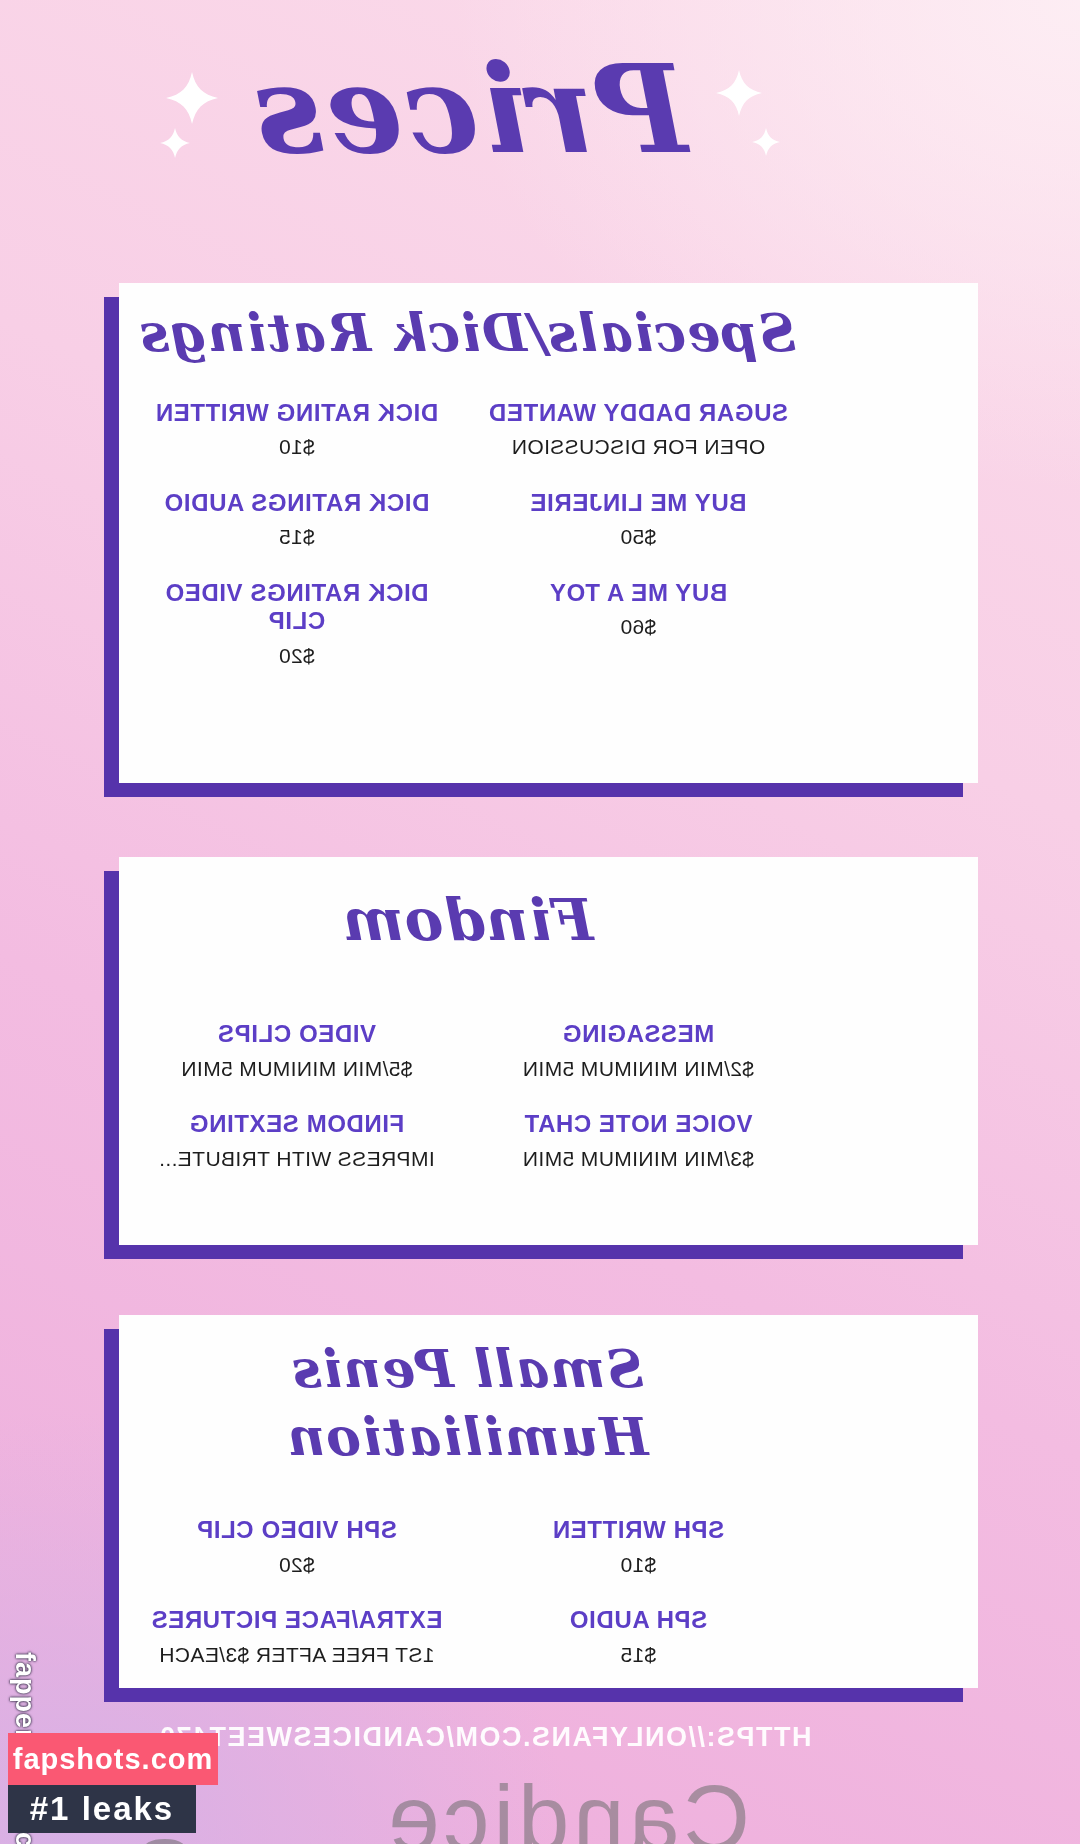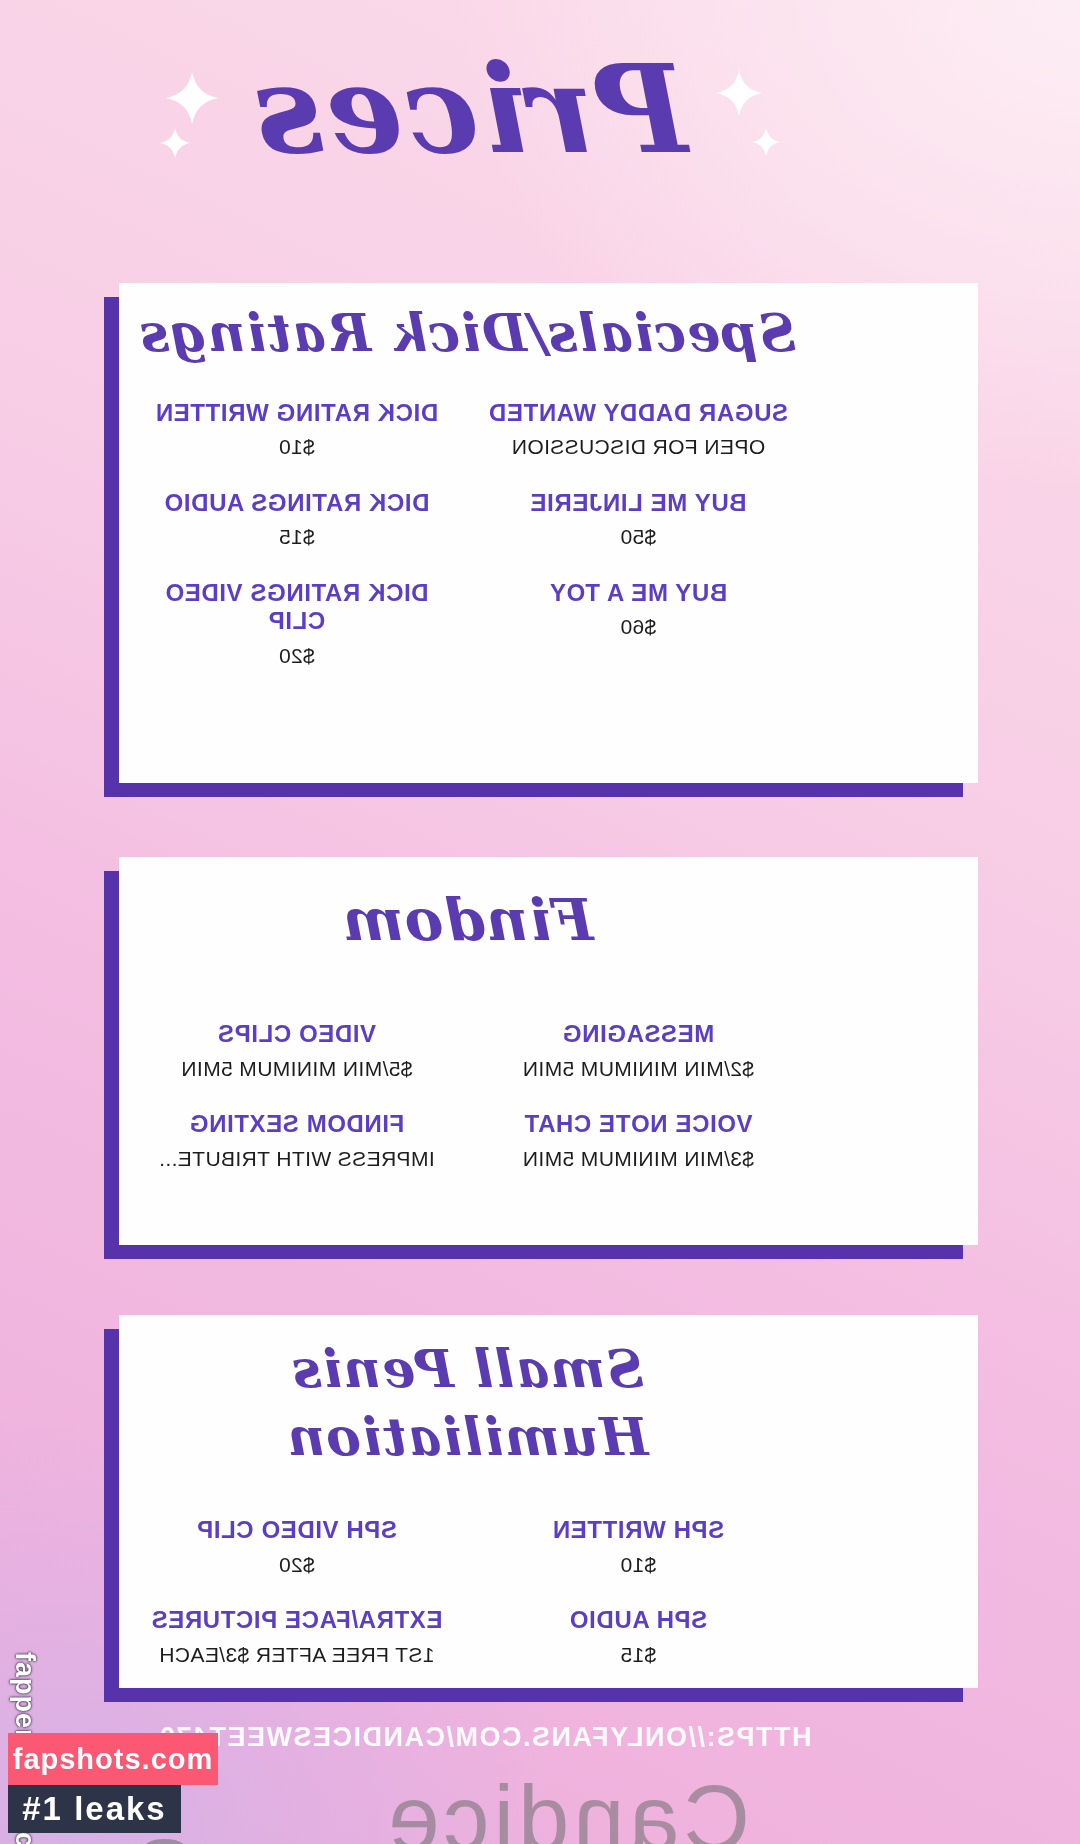--- a/index.html
+++ b/index.html
@@ -71,21 +71,21 @@
     text-shadow:0 0 3px rgba(40,40,60,.9),0 0 2px rgba(40,40,60,.9);
     transform-origin:top left;transform:rotate(90deg);white-space:nowrap;
   }
   .vwm{left:40px;top:1652px;}
   .vwm2{left:40px;top:1832px;}
   .badge{
     position:absolute;display:flex;align-items:center;justify-content:center;
     color:#fff;font-weight:800;
   }
   .badge-site{left:8px;top:1733px;width:210px;height:52px;background:var(--badge-red);font-size:29px;letter-spacing:1px;}
-  .badge-leaks{left:8px;top:1785px;width:173px;height:48px;background:var(--badge-navy);font-size:33px;letter-spacing:2px;}
+  .badge-leaks{left:8px;top:1785px;width:188px;height:48px;background:var(--badge-navy);font-size:33px;letter-spacing:2px;}
 </style>
 </head>
 <body>
 
 <div class="canvas">
 
   <div class="mirror">
 
     <svg class="spark s1" viewBox="0 0 24 24">
         <path d="M12 0C13.5 7 17 10.5 24 12 17 13.5 13.5 17 12 24 10.5 17 7 13.5 0 12 7 10.5 10.5 7 12 0Z"></path>

